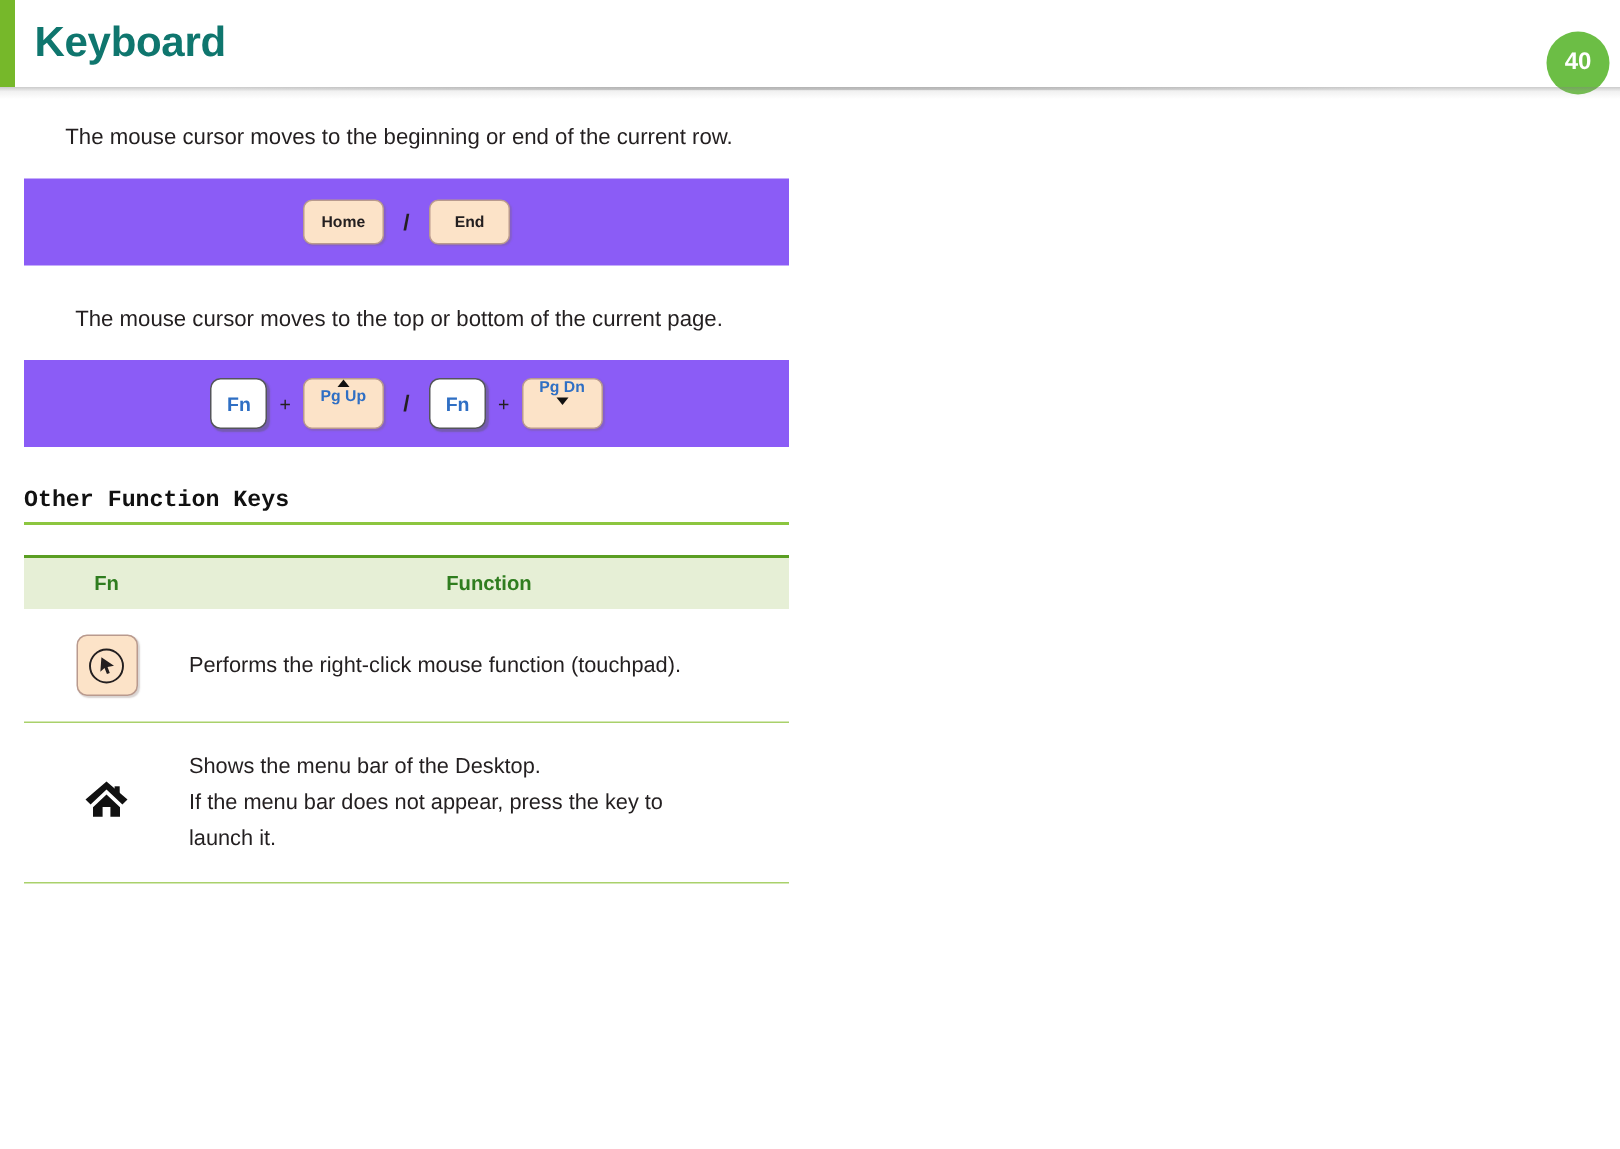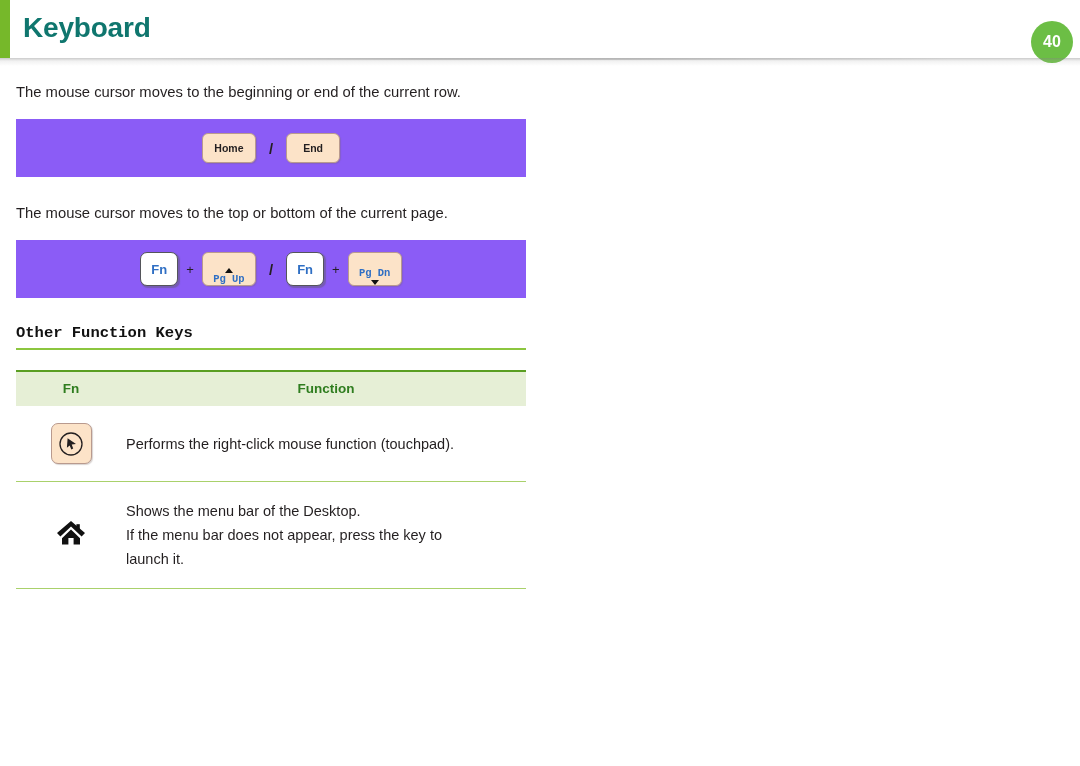--- a/index.html
+++ b/index.html
@@ -84,20 +84,21 @@
     margin: 0 0 14px 0;
   }
   .section-heading.spaced-under { margin-bottom: 20px; font-family: Liberation Mono, monospace; }
 
   .body-text {
     font-size: 14.8px;
     line-height: 21px;
     color: #231f20;
     margin: 0 0 16px 0;
     max-width: 500px;
+    text-align: center;
   }
 
   
   .key-panel {
     background: #8b5cf6;
     height: 58px;
     display: flex;
     align-items: center;
     justify-content: center;
     gap: 0px;
@@ -131,24 +132,23 @@
     width: 38px;
     height: 34px;
     box-shadow: 1.5px 1.5px 1px rgba(90,90,95,0.45);
   }
   .keycap.pg-key {
     color: #2f6fc4;
     font-size: 10.5px;
     min-width: 54px;
     height: 34px;
     flex-direction: column;
-    justify-content: flex-end;
+    justify-content: flex-start;
     gap: 0px;
     line-height: 11px;
-    font-family: Liberation Mono, monospace;
   }
   .tri-up, .tri-dn {
     width: 0; height: 0;
     border-left: 4px solid transparent;
     border-right: 4px solid transparent;
   }
   .tri-up { border-bottom: 5px solid #111111; margin-bottom: 1px; }
   .tri-dn { border-top: 5px solid #111111; margin-top: 1px; }
 
   .key-sep {

